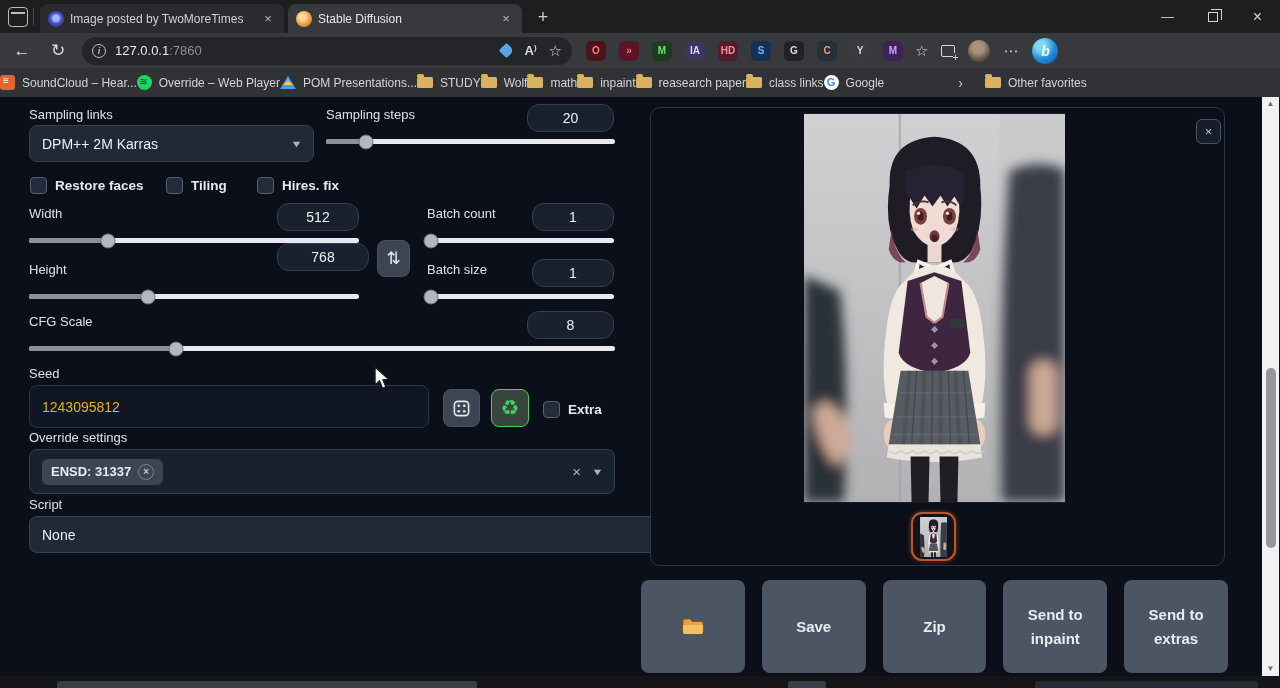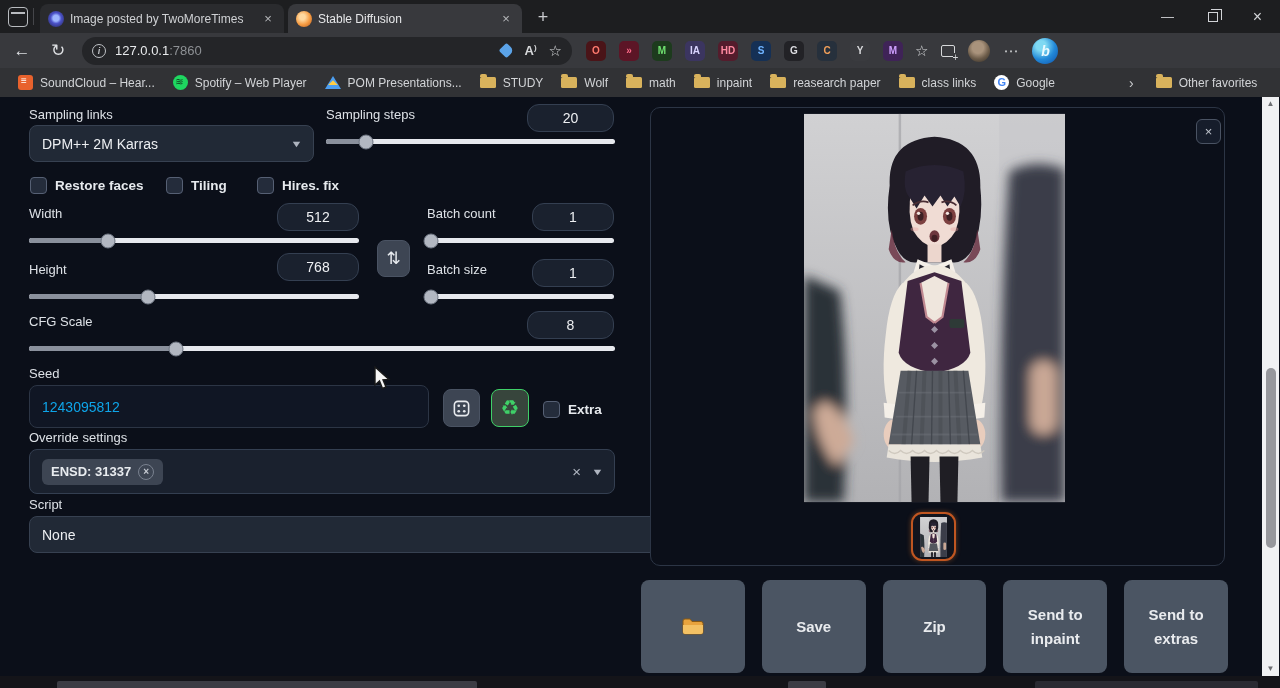--- a/index.html
+++ b/index.html
@@ -43,21 +43,21 @@
   .extrow { display:flex; align-items:center; gap:13px; margin-left:14px; }
   .ext { width:20px; height:20px; border-radius:5px; font-size:10px; font-weight:bold; display:flex; align-items:center; justify-content:center; }
   .rightbtns { display:flex; align-items:center; gap:13px; margin-left:12px; }
   .collections { width:14px; height:12px; border:1.5px solid #d6d8da; border-radius:2px; position:relative; }
   .collections:before { content:"+"; position:absolute; right:-4px; bottom:-6px; font-size:10px; color:#d6d8da; background:#38393d; line-height:9px; }
   .avatar { width:22px; height:22px; border-radius:50%; background:radial-gradient(circle at 45% 35%, #a9937c 0 30%, #6b5b49 60%, #2e2a25 100%); }
   .dots { font-size:15px; color:#d6d8da; letter-spacing:1px; }
   .bing { width:26px; height:26px; border-radius:50%; background:radial-gradient(circle at 35% 30%, #7fd9f2 0 20%, #2289d8 55%, #0f4fa8 100%); color:#eafaff; font-weight:bold; font-style:italic; font-size:14px; display:flex; align-items:center; justify-content:center; }
 
   .bookmarks { left:0; top:68px; width:1280px; height:29px; background:#313235; display:flex; align-items:center; font-size:12px; color:#d2d4d7; }
-  .bm { display:flex; align-items:center; gap:7px; margin-left:18px; white-space:nowrap; }
+  .bm { display:flex; align-items:center; gap:7px; white-space:nowrap; }
   .bmfolder { width:16px; height:11px; background:#d8b25c; border-radius:1.5px; position:relative; }
   .bmfolder:before { content:""; position:absolute; top:-3px; left:0; width:7px; height:3px; background:#d8b25c; border-radius:2px 2px 0 0; }
   .ic-sc { width:15px; height:15px; border-radius:3px; background:#e8622d; position:relative; }
   .ic-sc:before { content:"≡"; position:absolute; left:3px; top:0px; color:#fff; font-size:10px; }
   .ic-sp { width:15px; height:15px; border-radius:50%; background:#1ed760; position:relative; }
   .ic-sp:before { content:"≋"; position:absolute; left:2.5px; top:0.5px; color:#10401f; font-size:10px; }
   .ic-dr { width:0; height:0; border-left:8px solid transparent; border-right:8px solid transparent; border-bottom:13px solid #4c9ef0; position:relative; filter:hue-rotate(0deg); }
   .ic-dr:before { content:""; position:absolute; left:-8px; top:5px; width:0; height:0; border-left:8px solid transparent; border-right:8px solid transparent; border-bottom:8px solid #ffce44; transform:scale(.6) translateY(-4px); }
   .ic-gg { width:15px; height:15px; border-radius:50%; background:#fff; color:#4285f4; font-size:11px; font-weight:bold; text-align:center; line-height:15px; }
   .bmchevron { margin-left:74px; color:#c9cbce; font-size:14px; }
@@ -67,21 +67,21 @@
   .lbl { font-size:13px; color:#dde1e6; }
   .dropdown { background:#212936; border:1px solid #374151; border-radius:8px; height:37px; display:flex; align-items:center; padding:0 12px; font-size:14px; color:#edeff2; }
   .dropdown .caret { margin-left:auto; font-size:9px; color:#aeb4bf; transform:scaleX(1.4); }
   .numbox { background:#1a212e; border:1px solid #343f51; border-radius:12px; height:28px; font-size:14px; color:#edeff2; text-align:center; line-height:26px; }
   .slider { height:5px; background:#e7e9ee; border-radius:4px; }
   .slider .fill { position:absolute; left:0; top:0; bottom:0; width:var(--p,0%); background:#8a909c; border-radius:4px; }
   .slider .thumb { position:absolute; top:50%; left:var(--p,0%); transform:translate(-50%,-50%); width:15px; height:15px; border-radius:50%; background:#b2b7c1; border:1px solid #6e7582; }
   .cbrow { display:flex; align-items:center; gap:8px; }
   .cb { width:17px; height:17px; background:#242c3b; border:1px solid #566074; border-radius:4px; }
   .cblabel { font-size:13.5px; font-weight:bold; color:#e6e9ed; }
-  .textinput { background:#101624; border:1px solid #2c3545; border-radius:8px; height:43px; display:flex; align-items:center; padding:0 12px; font-size:14px; color:#0ea5e9; }
+  .textinput { background:#101624; border:1px solid #2c3545; border-radius:8px; height:43px; display:flex; align-items:center; padding:0 12px; font-size:14px; color:#eab308; }
   .toolbtn { background:#3d4553; border:1px solid #4a5363; border-radius:8px; display:flex; align-items:center; justify-content:center; }
   .toolbtn.green { background:#37453c; border:1.5px solid #3fd068; }
   .recycle { color:#3fd068; font-size:21px; }
   .swapbtn { background:#3d4553; border:1px solid #4a5363; border-radius:8px; color:#e8ebef; font-size:17px; display:flex; align-items:center; justify-content:center; }
   .chipfield { background:#1a212e; border:1px solid #343f51; border-radius:8px; display:flex; align-items:center; padding:0 12px; }
   .chip { background:#3d4553; border-radius:6px; display:flex; align-items:center; gap:7px; padding:5px 9px; font-size:13px; font-weight:bold; color:#e8ebef; }
   .chipx { width:16px; height:16px; border:1px solid #79818f; border-radius:50%; font-size:10px; line-height:14px; text-align:center; color:#c6cbd3; }
   .fieldicons { margin-left:auto; display:flex; align-items:center; gap:12px; color:#aeb4bf; }
   .fieldx { font-size:15px; }
   .caret2 { font-size:9px; transform:scaleX(1.4); }
@@ -172,21 +172,21 @@
     </div>
   </div>
 
   <div class="abs bookmarks">
     <span class="bm">
         <span class="ic-sc"></span>
         <span>SoundCloud – Hear...</span>
       </span>
     <span class="bm">
         <span class="ic-sp"></span>
-        <span>Spotify – Web Player</span>
+        <span>Override – Web Player</span>
       </span>
     <span class="bm">
         <span class="ic-dr"></span>
         <span>POM Presentations...</span>
       </span>
     <span class="bm">
         <span class="bmfolder"></span>
         <span>STUDY</span>
       </span>
     <span class="bm">
@@ -258,21 +258,21 @@
   <div class="abs slider" style="left: 427px; top: 238px; width: 187px; --p: 2%;">
     <span class="fill"></span>
       <span class="thumb"></span>
   </div>
 
   <div class="abs swapbtn" style="left:377px;top:240px;width:33px;height:37px">
     <span>⇅</span>
   </div>
 
   <div class="abs lbl" style="left:29px;top:262px">Height</div>
-  <div class="abs numbox" style="left:277px;top:253px;width:82px">768</div>
+  <div class="abs numbox" style="left:277px;top:243px;width:92px">768</div>
   <div class="abs slider" style="left: 29px; top: 294px; width: 330px; --p: 36%;">
     <span class="fill"></span>
       <span class="thumb"></span>
   </div>
 
   <div class="abs lbl" style="left:427px;top:262px">Batch size</div>
   <div class="abs numbox" style="left:532px;top:259px;width:82px">1</div>
   <div class="abs slider" style="left: 427px; top: 294px; width: 187px; --p: 2%;">
     <span class="fill"></span>
       <span class="thumb"></span>

